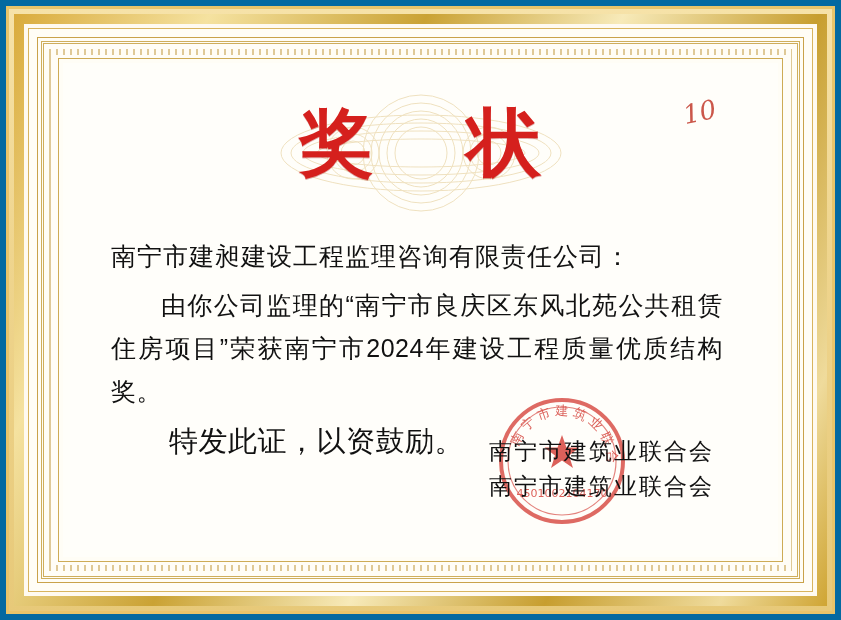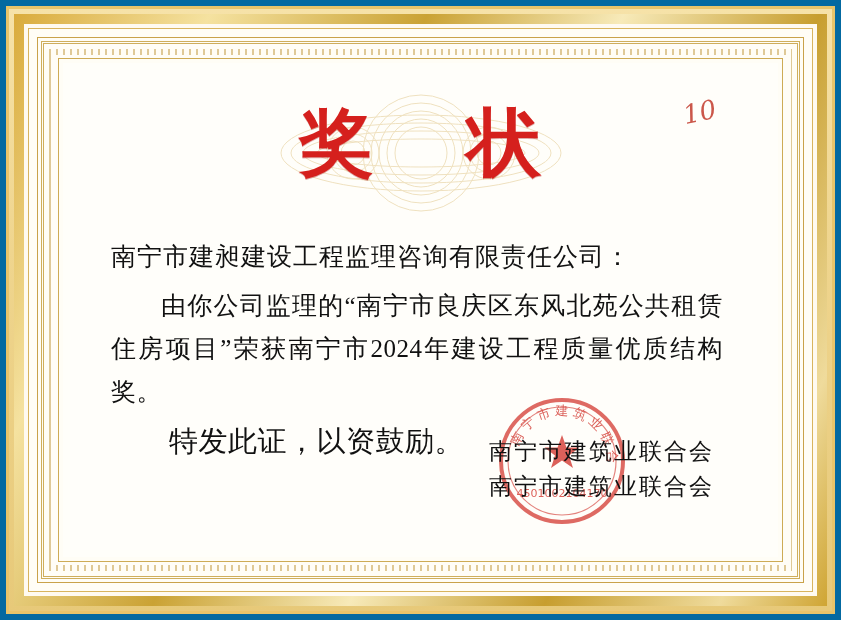--- a/index.html
+++ b/index.html
@@ -142,21 +142,21 @@
     line-height: 1;
     text-shadow: 0 1px 0 rgba(160,20,18,0.35);
   }
 
   .body-text {
     position: absolute;
     left: 48px;
     right: 55px;
     top: 175px;
     color: #111;
-    font-family: Liberation Serif, serif;
+    font-family: Liberation Sans, sans-serif;
   }
 
   .salutation {
     font-size: 25px;
     line-height: 1.5;
     letter-spacing: 1px;
     margin-bottom: 8px;
   }
 
   .para {

